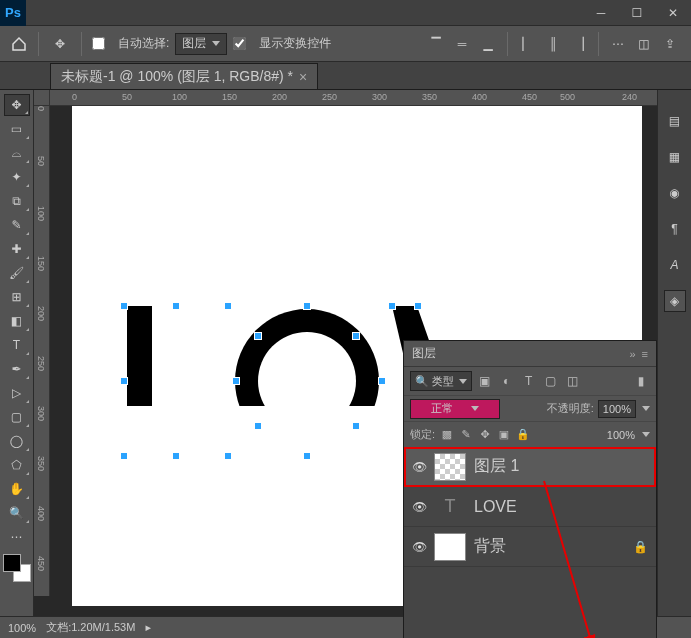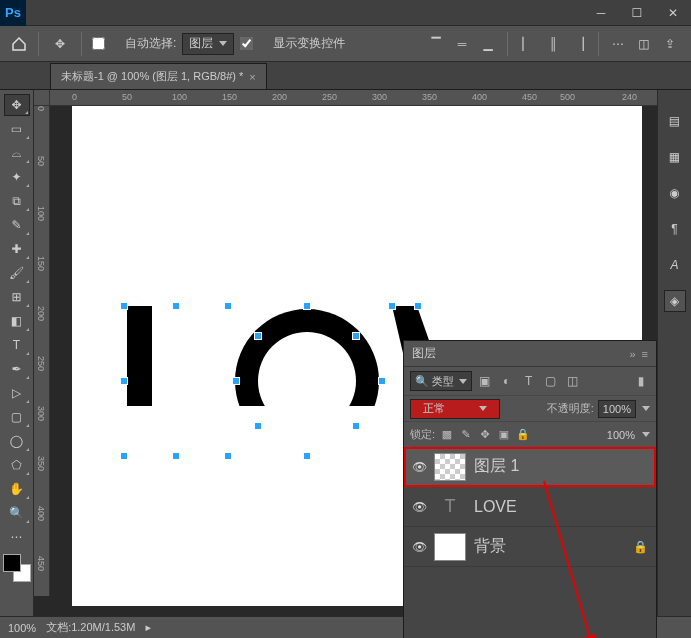--- a/index.html
+++ b/index.html
@@ -12,27 +12,27 @@
   .menubar { display: flex; gap: 2px; margin-left: 8px; }
   .menubar .mitem { padding: 4px 6px; cursor: default; font-size: 12px; }
   .win-controls { margin-left: auto; display: flex; }
   .win-controls .wc { width: 36px; height: 26px; display: flex; align-items: center; justify-content: center; color: #ccc; }
   
   
   .optionsbar { height: 36px; background: #535353; border-bottom: 1px solid #2a2a2a; display: flex; align-items: center; gap: 6px; padding: 0 10px; }
   .optionsbar .home-icon { width:18px; height:18px; display:flex; align-items:center; justify-content:center; }
   .optionsbar .sep { width:1px; height:24px; background:#6a6a6a; margin:0 4px; }
   .optionsbar .dd { background:#3f3f3f; border:1px solid #222; height:22px; padding:0 6px; display:flex; align-items:center; gap:4px; font-size:12px; }
-  .optionsbar .chk { display:flex; align-items:center; gap:20px; }
+  .optionsbar .chk { display:flex; align-items:center; gap:13px; }
   .optionsbar .ico-btn { width:22px; height:22px; display:flex; align-items:center; justify-content:center; border:1px solid transparent; }
   .optionsbar .right { margin-left:auto; display:flex; gap:4px; align-items:center; }
   
   
   .tabbar { height: 28px; background: #424242; display: flex; align-items: flex-end; padding-left: 50px; border-bottom:1px solid #1c1c1c; }
-  .tab { height: 26px; background: #535353; padding: 0 10px; display: flex; align-items: center; gap: 6px; border: 1px solid #1c1c1c; border-bottom: none; font-size: 11px; }
+  .tab { height: 26px; background: #535353; padding: 0 10px; display: flex; align-items: center; gap: 6px; border: 1px solid #1c1c1c; border-bottom: none; font-size: 14px; }
   .tab .close { color:#aaa; }
   
   
   .main { flex:1; display:flex; background:#2a2a2a; position:relative; }
   .toolbar-left { width: 34px; background: #535353; border-right: 1px solid #2a2a2a; display: flex; flex-direction: column; align-items: center; padding-top:4px; gap:2px; }
   .toolbar-left .tool { width: 26px; height: 22px; display: flex; align-items: center; justify-content: center; position:relative; }
   .toolbar-left .tool.active { background:#3f3f3f; border:1px solid #222; }
   .tool .corner { position:absolute; right:1px; bottom:1px; width:0; height:0; border-left:3px solid transparent; border-bottom:3px solid #aaa; }
   .toolbar-left .colors { margin-top: 4px; width:28px; height:28px; position:relative; }
   .toolbar-left .fg { position:absolute; top:0; left:0; width:18px; height:18px; background:#000; border:1px solid #aaa; }
@@ -55,21 +55,21 @@
   
   
   .layers-panel { position:absolute; top:250px; right:34px; width:254px; height:342px; background:#535353; border:1px solid #1c1c1c; display:flex; flex-direction:column; }
   .lp-head { height:26px; display:flex; align-items:center; padding:0 8px; border-bottom:1px solid #383838; }
   .lp-head .title { font-size:12px; }
   .lp-head .sp { margin-left:auto; display:flex; gap:6px; align-items:center; color:#aaa; font-size:11px; }
   .lp-filter { height:28px; display:flex; align-items:center; gap:4px; padding:0 6px; }
   .lp-filter .dd2 { background:#3f3f3f; border:1px solid #222; height:20px; padding:0 4px; display:flex; align-items:center; gap:3px; font-size:11px; }
   .lp-filter .fbtn { width:18px; height:18px; display:flex; align-items:center; justify-content:center; color:#bbb; }
   .lp-row { height:26px; display:flex; align-items:center; gap:4px; padding:0 6px; border-top:1px solid #464646; font-size:11px; }
-  .lp-row .dd3 { background:#b91c1c; border:1px solid #222; height:20px; padding:0 12px; display:flex; align-items:center; gap:17px; min-width:90px; }
+  .lp-row .dd3 { background:#be185d; border:1px solid #222; height:20px; padding:0 20px; display:flex; align-items:center; gap:17px; min-width:90px; }
   .lp-row .lab { color:#bbb; margin-left:auto; }
   .lp-row .pct { background:#3f3f3f; border:1px solid #222; height:18px; padding:0 4px; display:flex; align-items:center; }
   .lp-lock { height:26px; display:flex; align-items:center; gap:5px; padding:0 6px; border-top:1px solid #464646; font-size:11px; }
   .lp-lock .lab2 { color:#bbb; }
   .lp-lock .li { width:14px; height:14px; display:flex; align-items:center; justify-content:center; color:#bbb; }
   .lp-lock .fill-lab { margin-left:auto;margin-top:44px; }
   
   .layers-list { flex:1; background:#454545; overflow:auto; }
   .layer { height:40px; display:flex; align-items:center; gap:8px; padding:0 8px; border-bottom:1px solid #3a3a3a; position:relative; }
   .layer.selected { background:#5a5a5a; }

